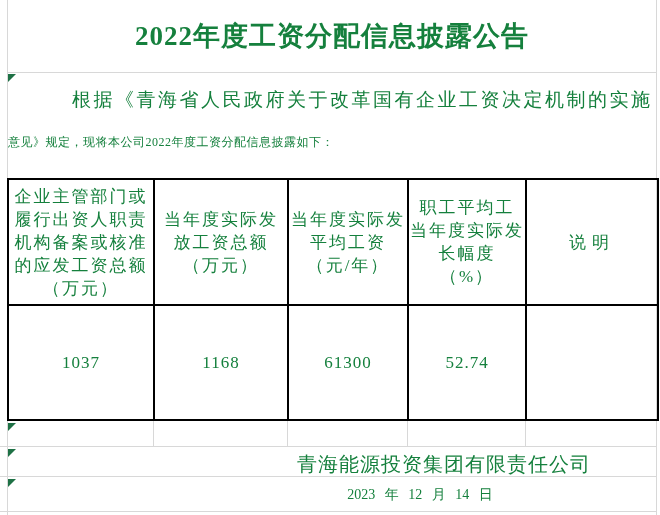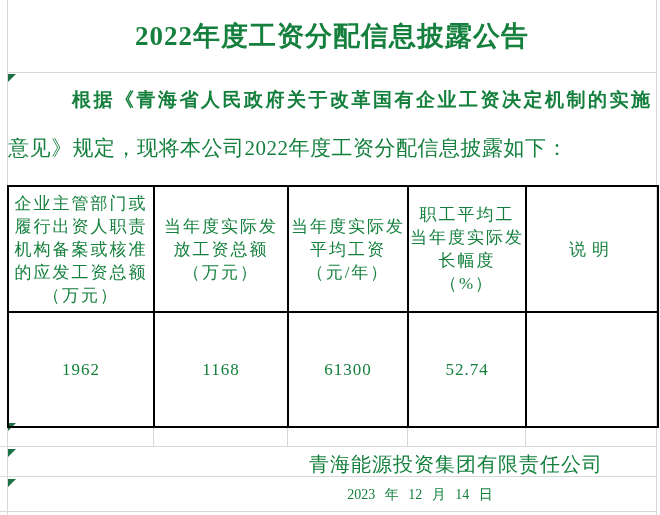--- a/index.html
+++ b/index.html
@@ -20,45 +20,45 @@
   }
   
   .title {
     position:absolute; left:7px; top:18px; width:650px;
     text-align:center; font-size:27px; font-weight:bold; letter-spacing:1px;
   }
   
   .intro1 {
     position:absolute; left:72px; top:88px; width:578px;
     font-size:19px; line-height:24px;
-    text-align:justify; text-align-last:justify;font-weight:bold;
+    text-align:justify; text-align-last:justify;
   }
   .intro2 {
-    position:absolute; left:8px; top:136px;
-    font-size:21px; line-height:24px; letter-spacing:0.5px;
+    position:absolute; left:8px; top:130px;
+    font-size:12px; line-height:24px; letter-spacing:0.5px;
   }
   
   table.ptable {
-    position:absolute; left:7px; top:185px;
+    position:absolute; left:7px; top:178px;
     border-collapse:collapse; table-layout:fixed; width:650px;
   }
   table.ptable td {
     border:2px solid #000; padding:0;
     text-align:center; vertical-align:middle;
     font-size:17px;
   }
   tr.hrow { height:126px; }
   tr.drow { height:115px; }
   td.th { white-space:pre-line; line-height:23px; letter-spacing:2px; }
   td.th.c5 { letter-spacing:6px; }
   td.dv { letter-spacing:1px; }
   
   .company {
     position:absolute; left:297px; top:451px; width:306px;
-    text-align:right; font-size:20px; letter-spacing:1px;
+    text-align:left; font-size:20px; letter-spacing:1px;
   }
   .date {
     position:absolute; left:312px; top:486px; width:216px;
     text-align:center; font-size:14px; word-spacing:6px;
   }
 </style>
 </head>
 <body>
 
 <div class="canvas">
@@ -105,21 +105,21 @@
       <td class="th">当年度实际发
 平均工资
 （元/年）</td>
       <td class="th">职工平均工
 当年度实际发
 长幅度
 （%）</td>
       <td class="th c5">说明</td>
     </tr>
     <tr class="drow">
-      <td class="dv">1962</td>
+      <td class="dv">1037</td>
       <td class="dv">1168</td>
       <td class="dv">61300</td>
       <td class="dv">52.74</td>
       <td class="dv"></td>
     </tr>
   </tbody>
     </table>
 
   <div class="company">青海能源投资集团有限责任公司</div>
   <div class="date">2023 年 12 月 14 日</div>

